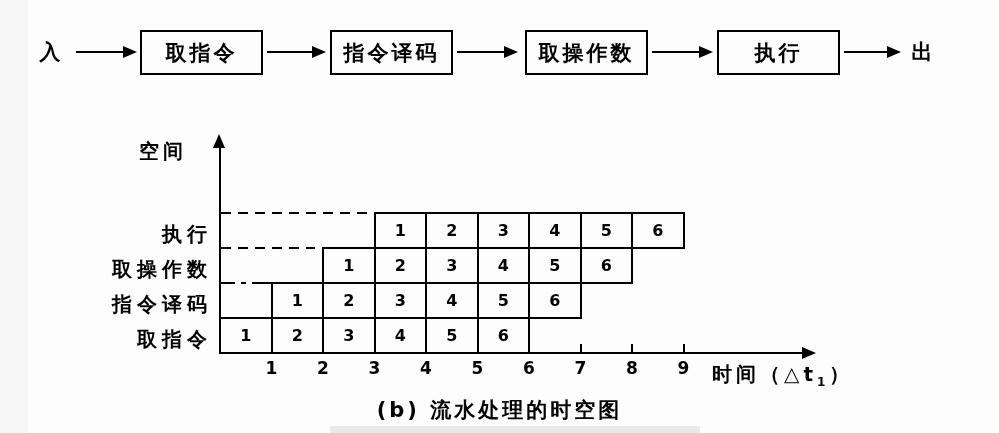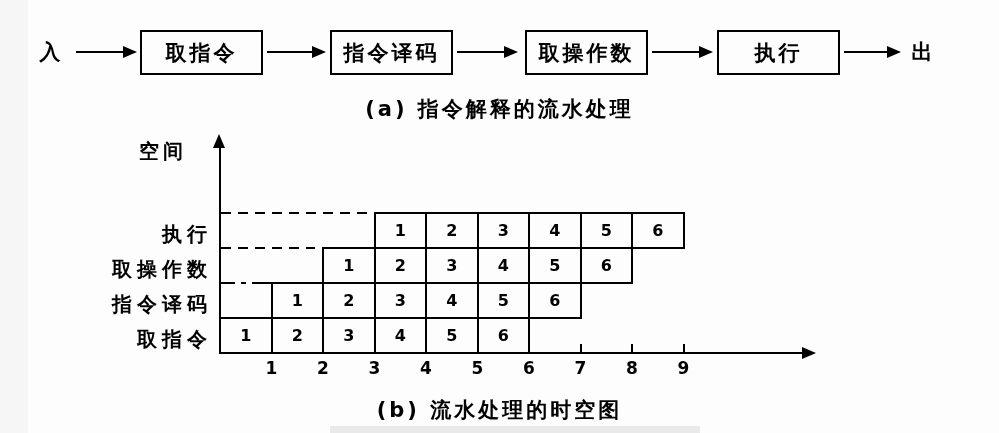--- a/index.html
+++ b/index.html
@@ -78,28 +78,30 @@
 
   <div class="stage-box" style="left:717px;top:30px;">
     <span>执行</span>
   </div>
 
   <div class="hline" style="left:844px;top:51px;width:44px;"></div>
   <div class="arrow-right" style="left:887px;top:46px;"></div>
 
   <div class="io-label" style="left:900px;top:39px;">出</div>
 
-  <div class="caption" style="top:95px;">(a) 指令解释的流水处理</div>
 
   <div class="arrow-up" style="left:213px;top:134px;"></div>
   <div class="vline" style="left:219px;top:146px;height:208px;"></div>
   <div class="hline" style="left:219px;top:352px;width:585px;"></div>
   <div class="arrow-right" style="left:802px;top:347px;"></div>
 
   <div class="axis-title" style="left:139px;top:138px;">空间</div>
+  <div class="axis-title" style="left:712px;top:361px;">
+    <span>时间（△t</span><sub>1</sub><span>）</span>
+  </div>
 
   <div class="dash-long" style="left:221px;top:212px;width:152px;"></div>
   <div class="dash-long" style="left:221px;top:247px;width:94px;"></div>
   <div class="dash-dot" style="left:221px;top:282px;width:50px;"></div>
 
   <div class="row-label" style="top:221px;">执行</div>
   <div class="row-label" style="top:256px;">取操作数</div>
   <div class="row-label" style="top:291px;">指令译码</div>
   <div class="row-label" style="top:326px;">取指令</div>
 

